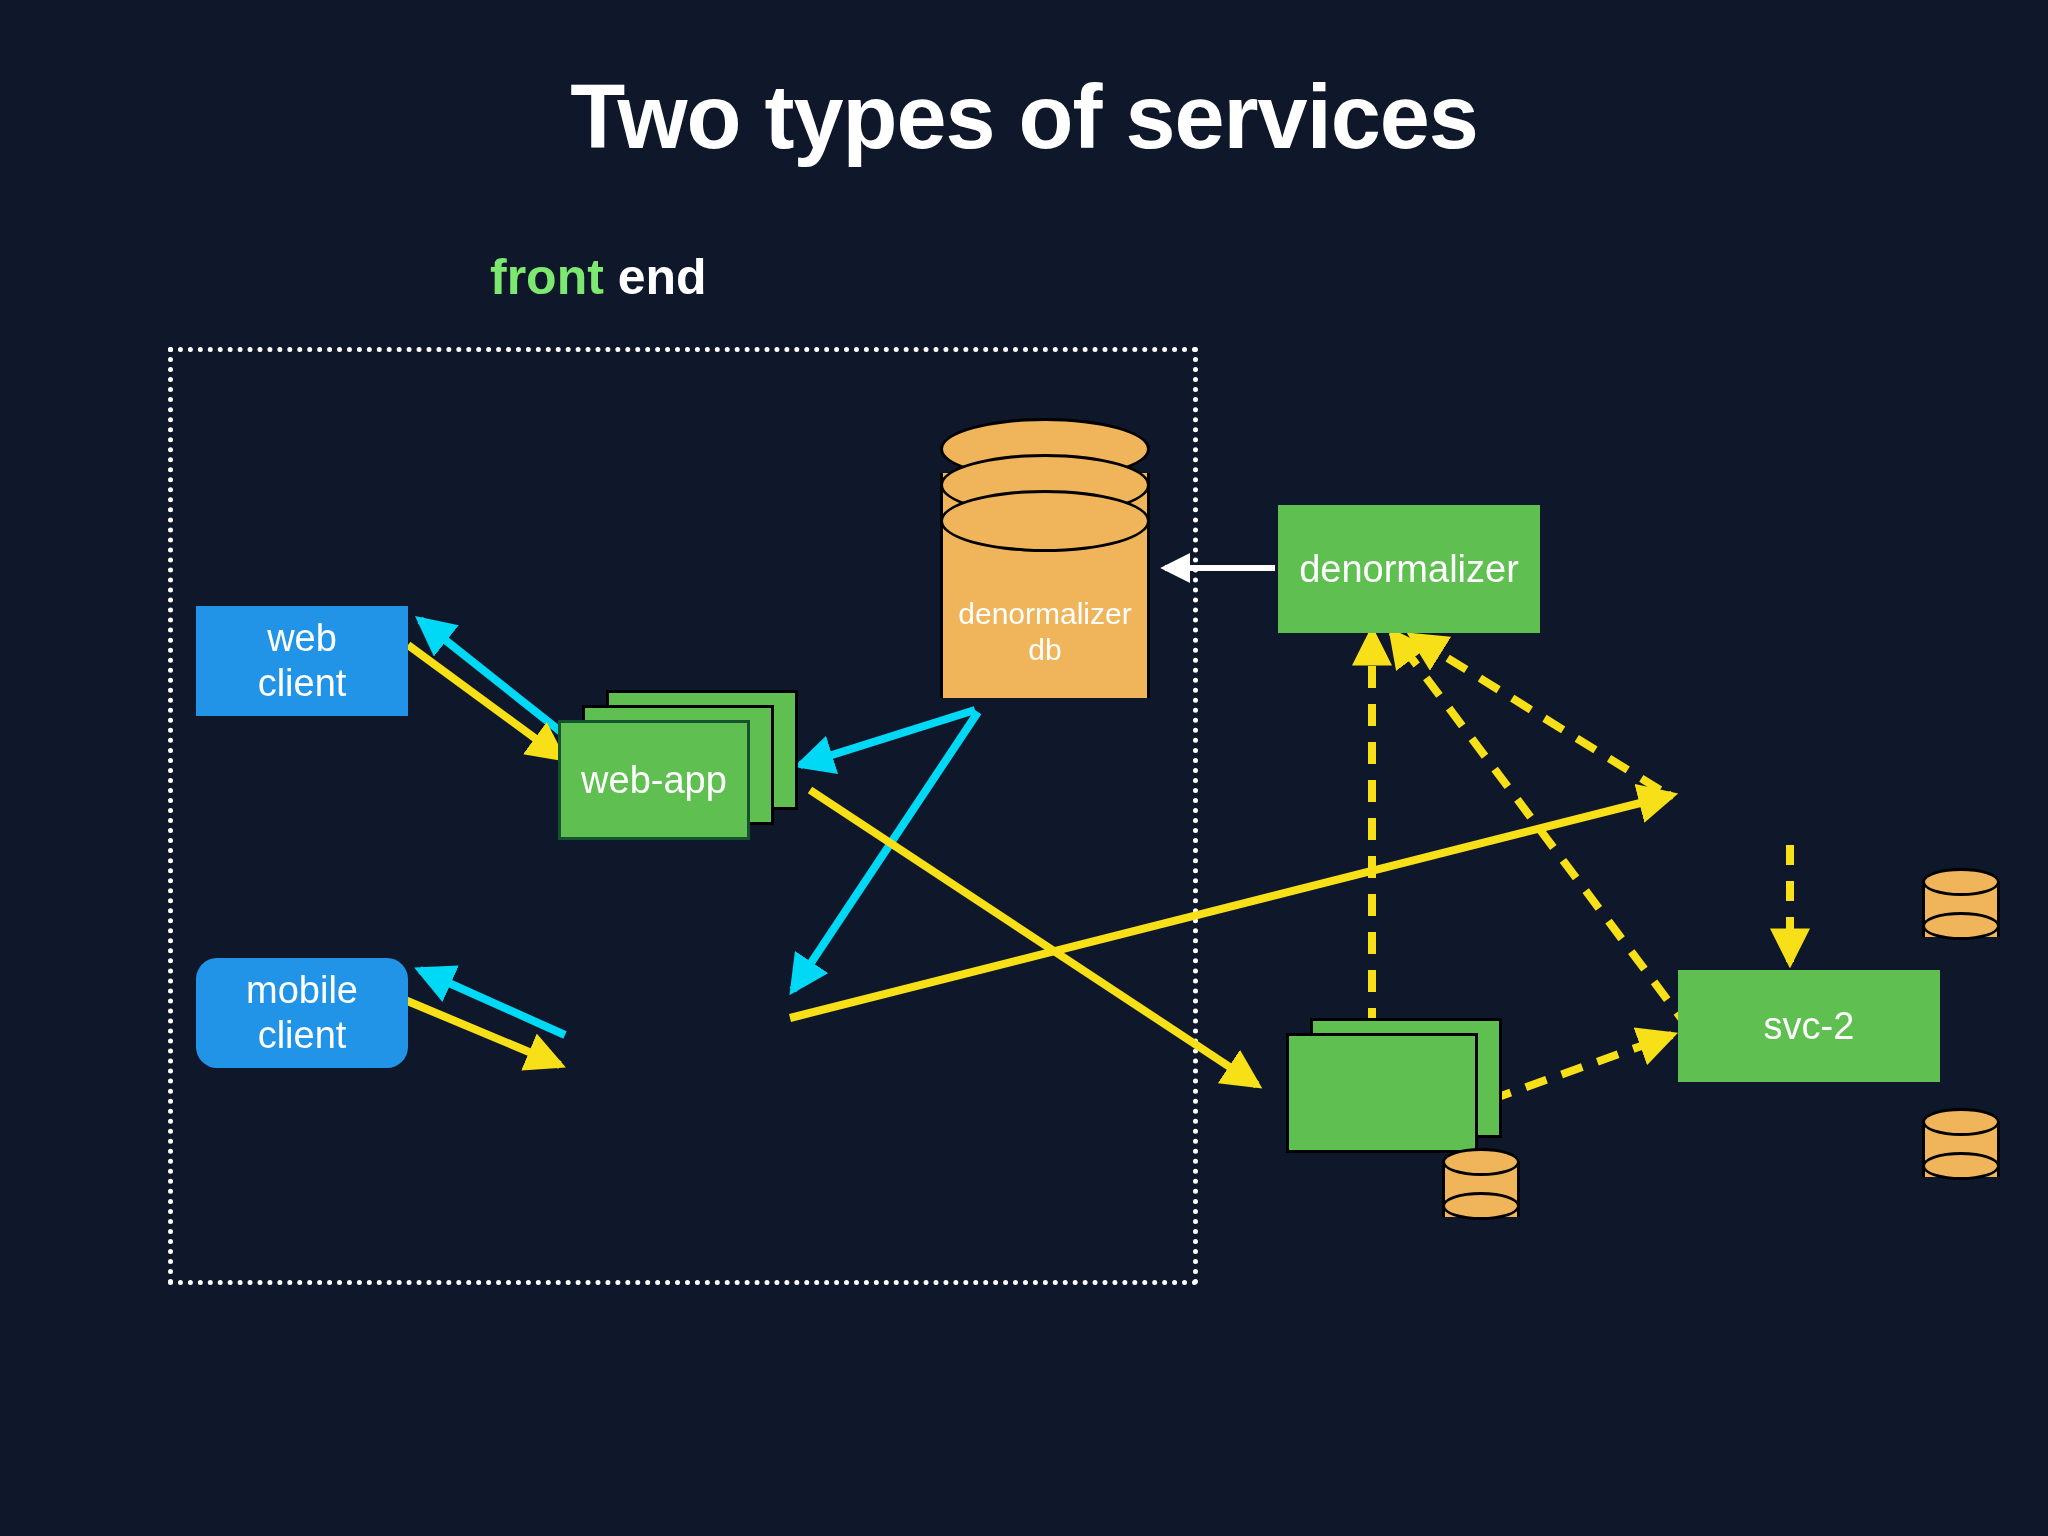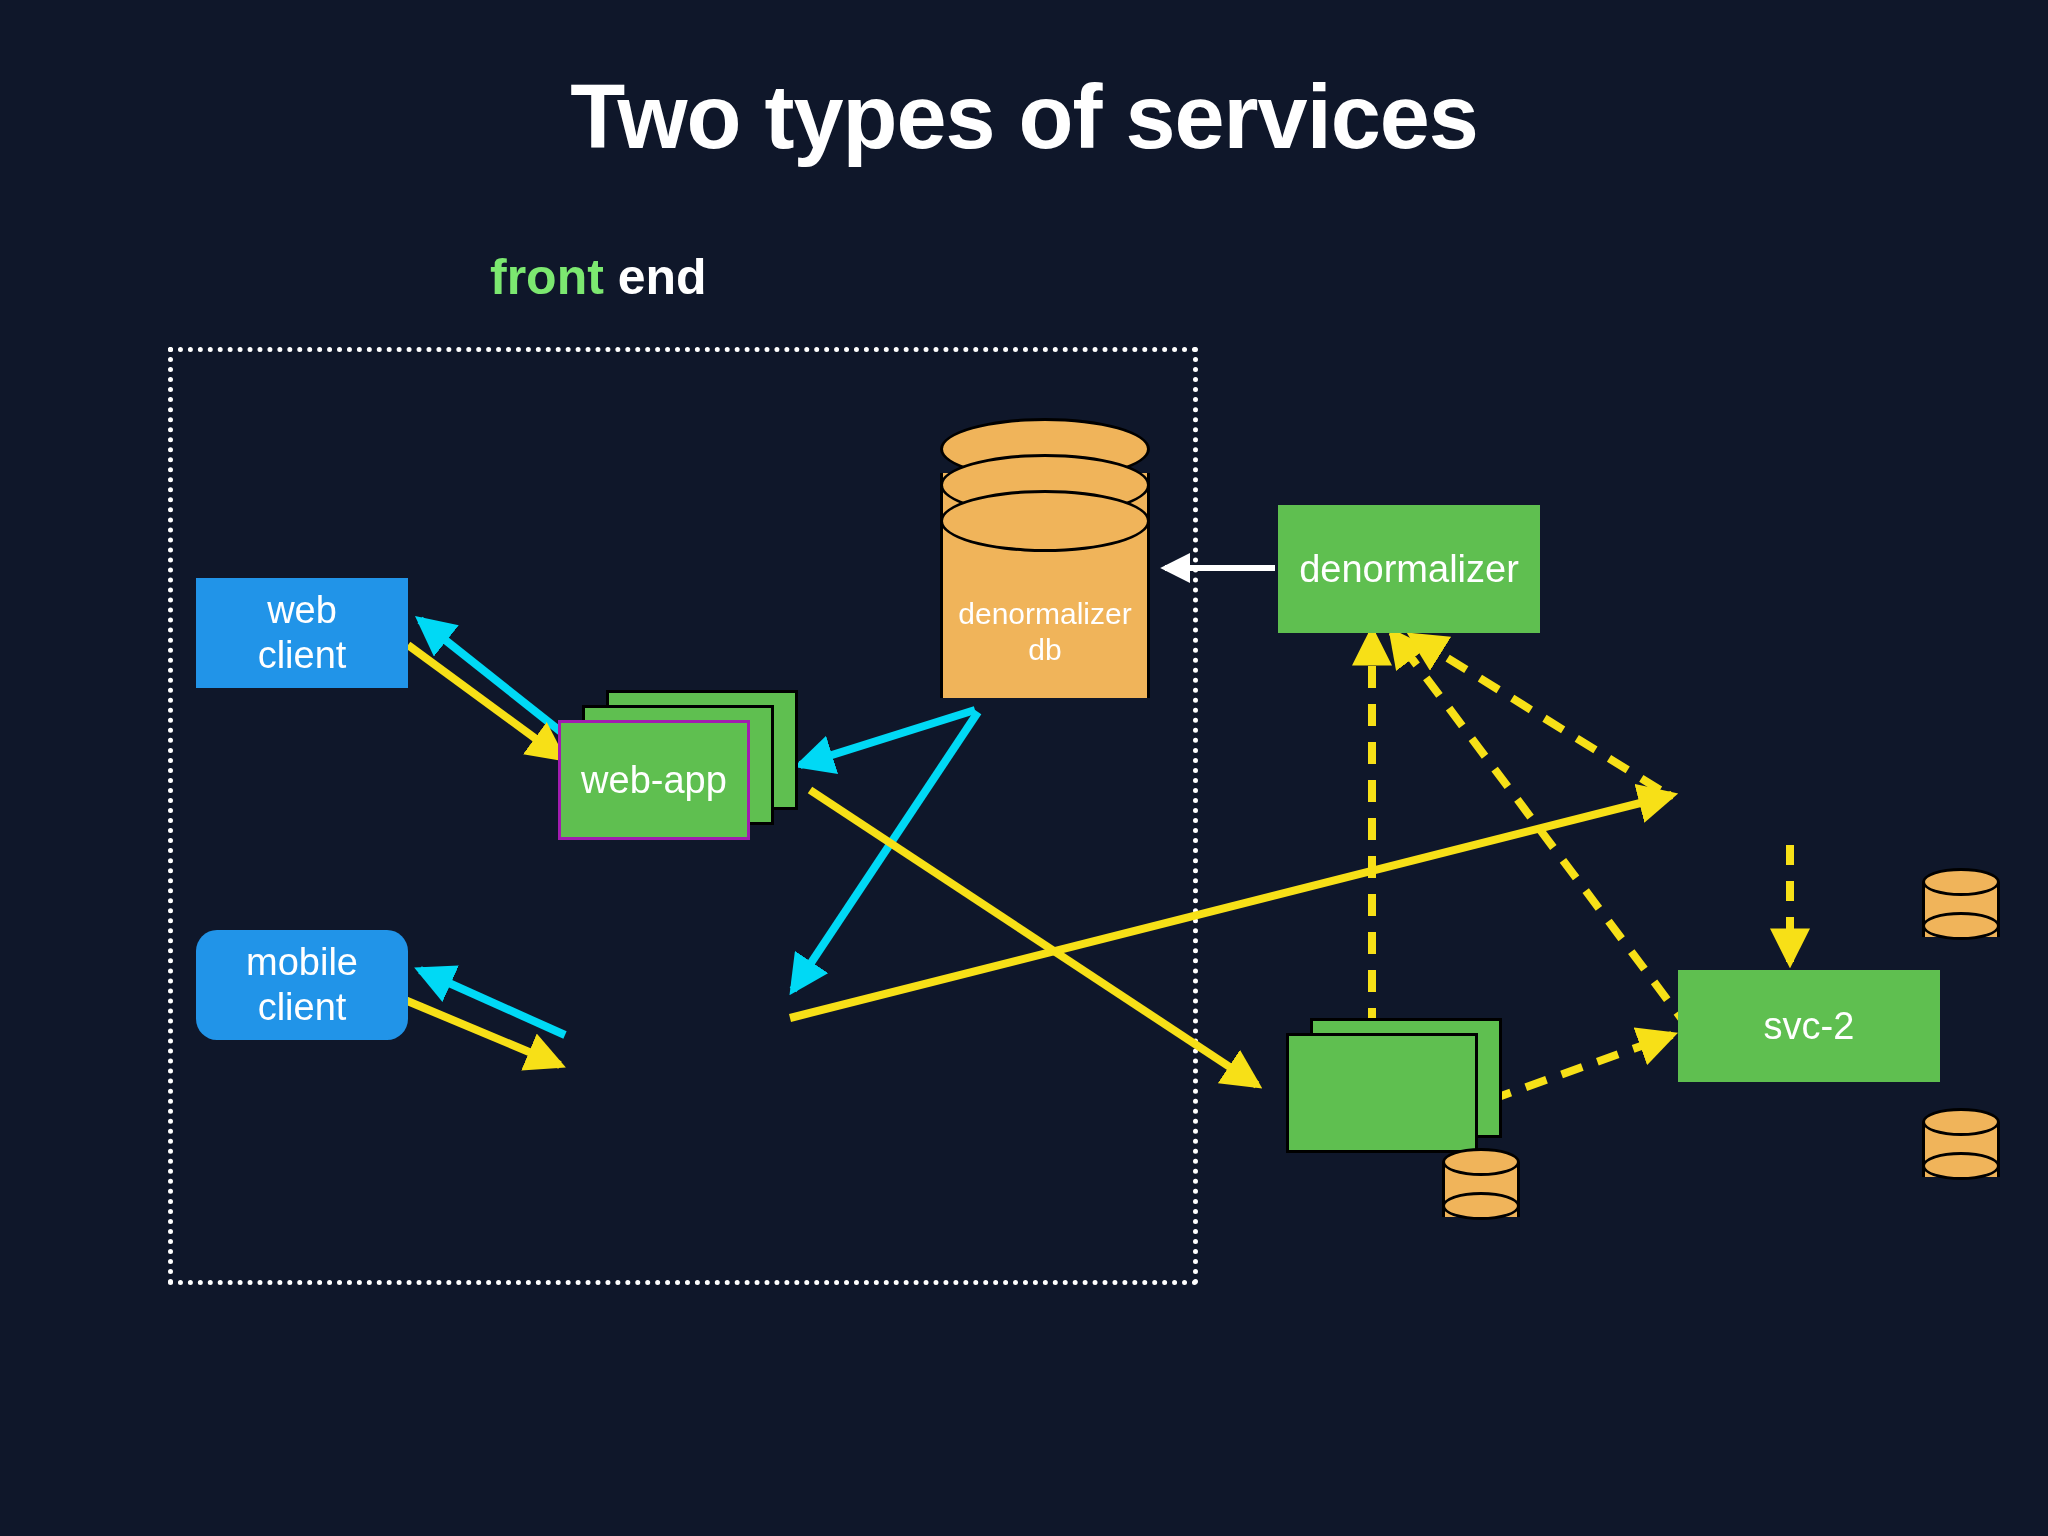--- a/index.html
+++ b/index.html
@@ -64,37 +64,37 @@
     position: absolute;
     display: flex;
     align-items: center;
     justify-content: center;
     text-align: center;
     color: #ffffff;
     font-size: 38px;
     line-height: 1.18;
     box-sizing: border-box;
   }
-  .box-blue { background: #2194E8; }
+  .box-blue { background: #2194E8; margin-top: 28px; }
   .box-green { background: #5FBF50; }
 
   
   .stack {
     position: absolute;
   }
   .stack .layer {
     position: absolute;
     background: #5FBF50;
     border: 3px solid #000000;
     box-sizing: border-box;
   }
   .stack .front {
     position: absolute;
     background: #5FBF50;
-    border: 3px solid #a21caf;
+    border: 3px solid #14532d;
     box-sizing: border-box;
     display: flex;
     align-items: center;
     justify-content: center;
     color: #ffffff;
     font-size: 38px;
   }
 
   
   .cyl {

